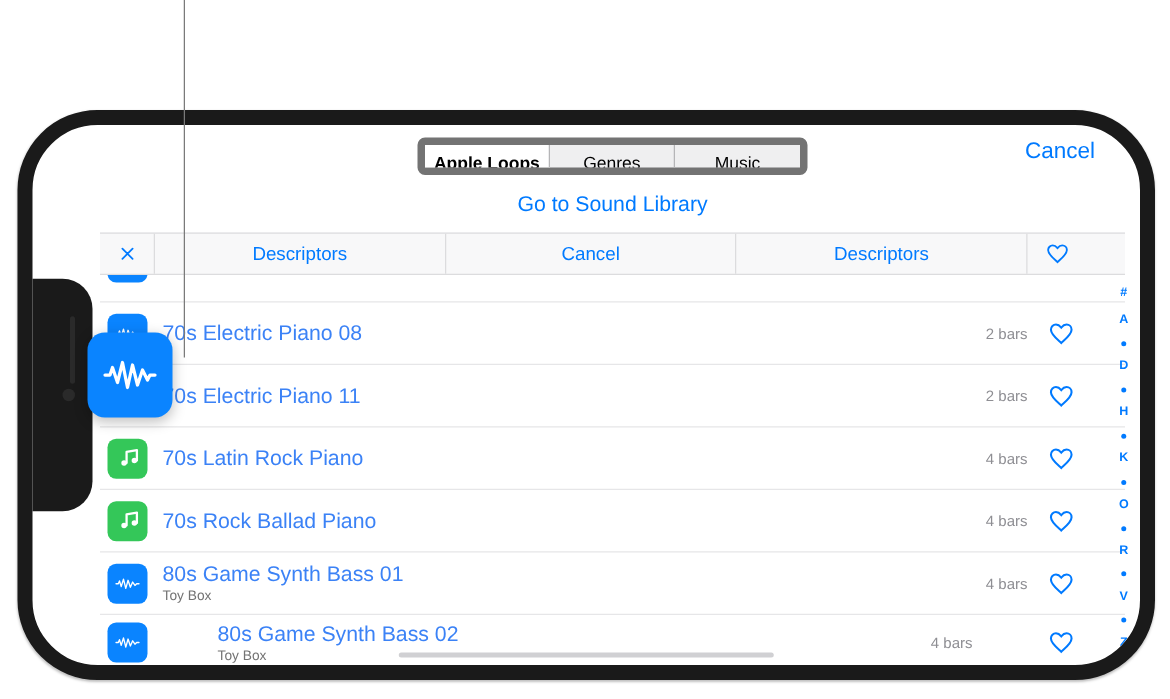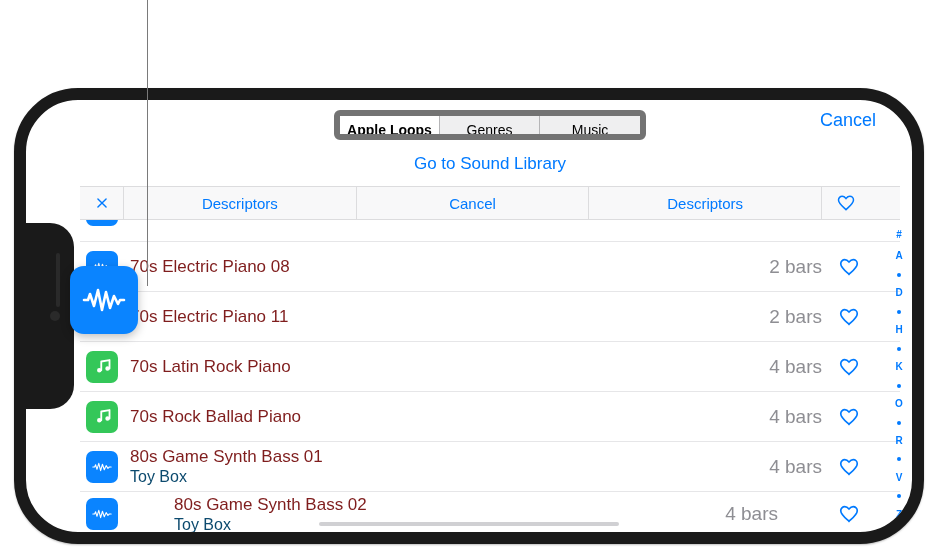--- a/index.html
+++ b/index.html
@@ -187,23 +187,23 @@
       display: flex;
       align-items: center;
       justify-content: center;
       flex-shrink: 0;
     }
     .row-icon.blue { background: #0a84ff; }
     .row-icon.green { background: #34c759; }
     .row-icon svg { width: 22px; height: 22px; }
 
     .row-text { flex: 1; min-width: 0; display: flex; flex-direction: column; justify-content: center; }
-    .row-title { font-size: 17px; color: #7f1d1d; white-space: nowrap; overflow: hidden; text-overflow: ellipsis; }
-    .row-sub { font-size: 16px; color: #0c4a6e; margin-top: 1px; }
-    .row-bars { font-size: 19px; color: #8e8e93; margin-left: 8px; margin-right: 14px; white-space: nowrap; }
+    .row-title { font-size: 17px; color: #3b82f6; white-space: nowrap; overflow: hidden; text-overflow: ellipsis; }
+    .row-sub { font-size: 11px; color: #737373; margin-top: 1px; }
+    .row-bars { font-size: 12px; color: #8e8e93; margin-left: 8px; margin-right: 14px; white-space: nowrap; }
     .row-fav { width: 26px; height: 26px; color: #007aff; display: flex; align-items: center; justify-content: center; cursor: pointer; }
     .row-fav svg { width: 22px; height: 22px; }
 
     .index-bar {
       position: absolute;
       right: 2px;
       top: 126px;
       bottom: 8px;
       width: 22px;
       display: flex;

